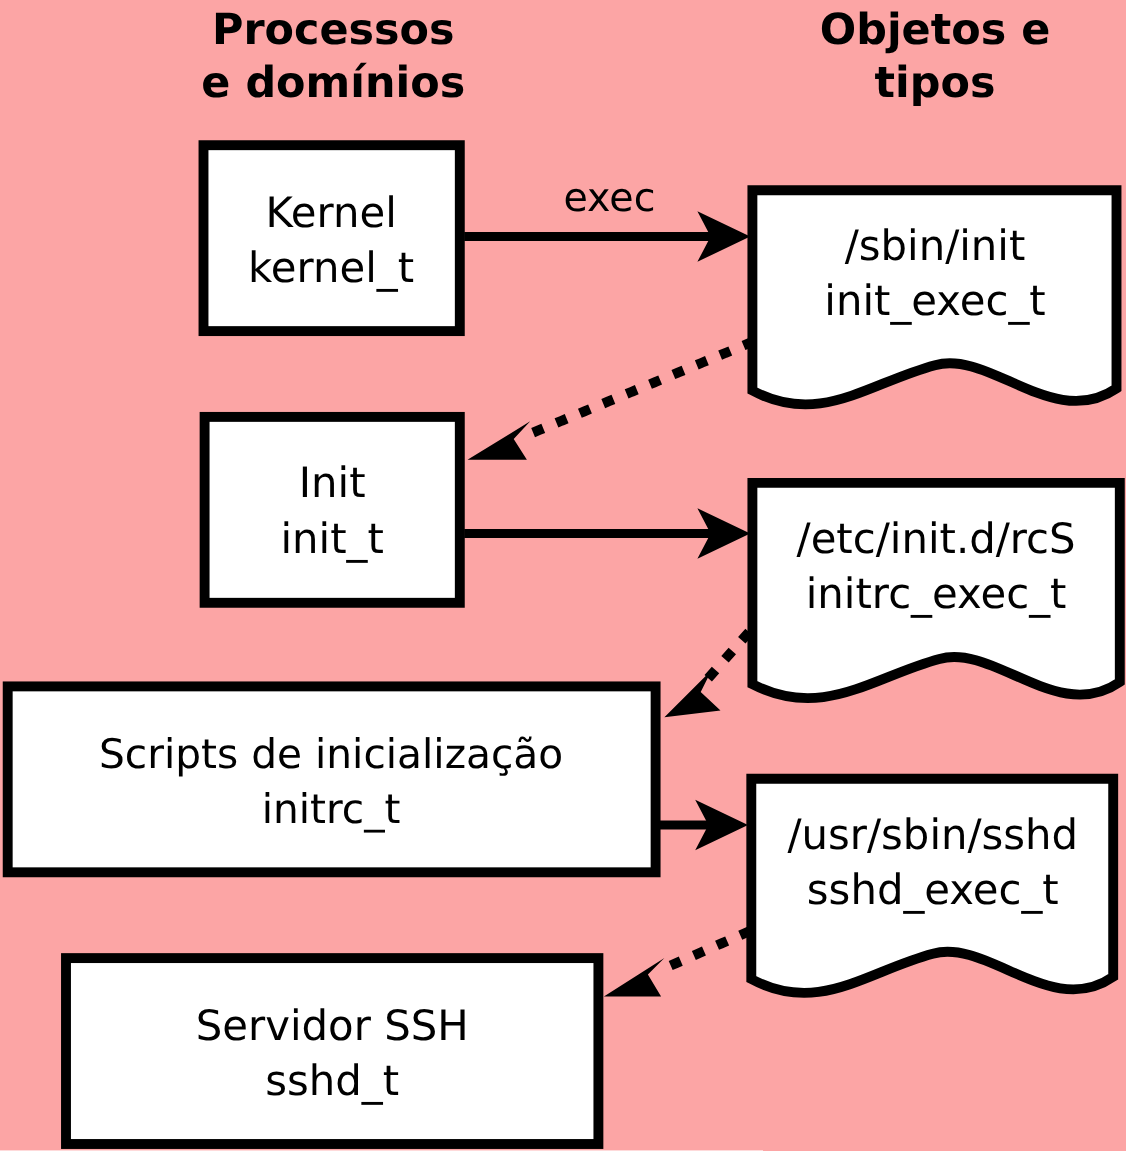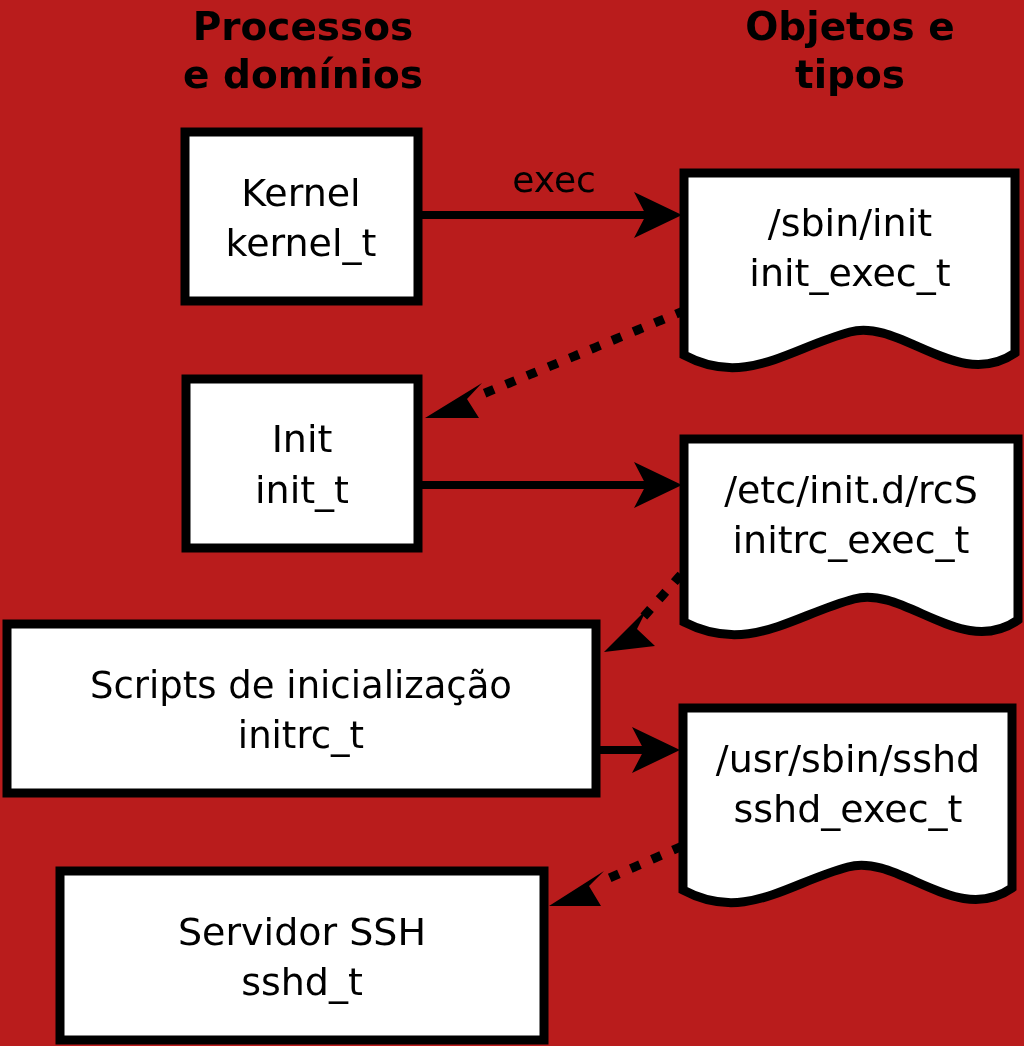--- a/index.html
+++ b/index.html
@@ -7,21 +7,21 @@
     padding: 0;
     background: #ffffff;
   }
   body {
     font-family: "DejaVu Sans", "Liberation Sans", sans-serif;
   }
   #canvas {
     position: relative;
     width: 1024px;
     height: 1046px;
-    background: #b91c1c;
+    background: #fca5a5;
     overflow: hidden;
   }
   #diagram-svg {
     position: absolute;
     left: 0;
     top: 0;
     width: 1024px;
     height: 1046px;
     display: block;
   }

